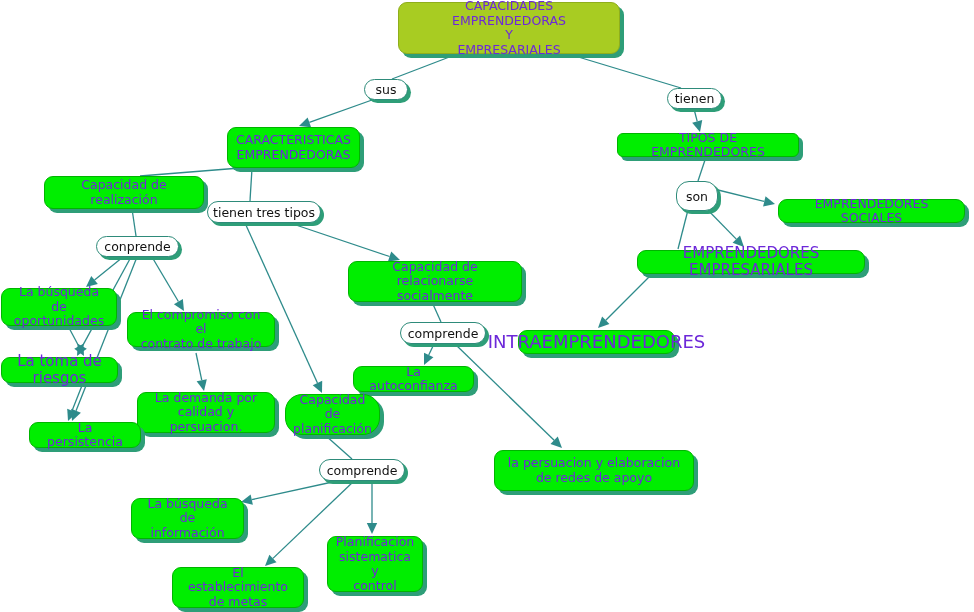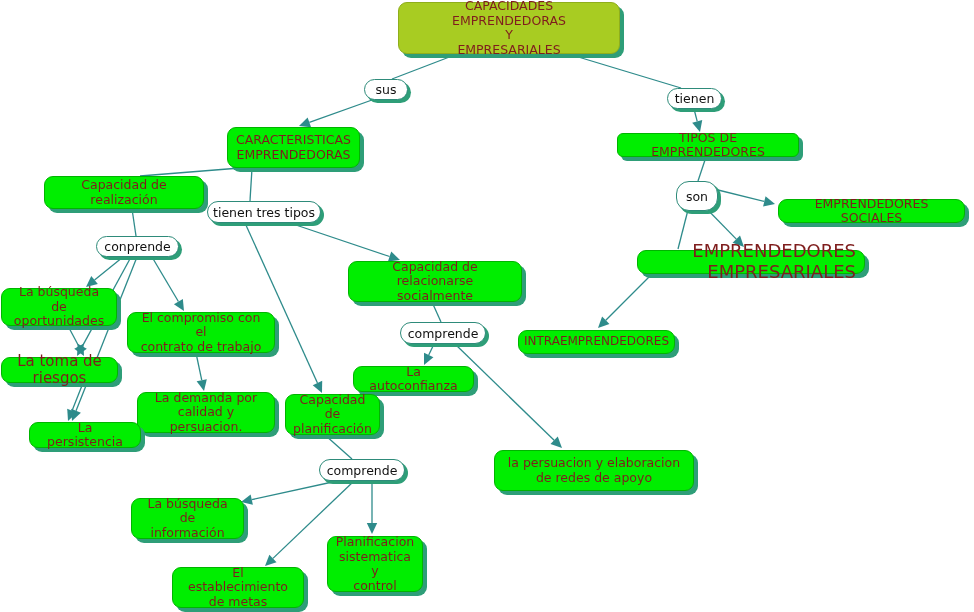--- a/index.html
+++ b/index.html
@@ -3,21 +3,21 @@
 <meta charset="utf-8">
 <style>
   html,body{margin:0;padding:0;background:#ffffff;}
   body{width:974px;height:612px;position:relative;overflow:hidden;
        font-family:"DejaVu Sans",sans-serif;}
   #canvas{position:absolute;left:0;top:0;width:974px;height:612px;}
   svg#edges{position:absolute;left:0;top:0;width:974px;height:612px;overflow:visible;}
 
   .node{position:absolute;box-sizing:border-box;
         display:flex;align-items:center;justify-content:center;text-align:center;
-        border-radius:9px;color:#7f1d1d;line-height:1.16;
+        border-radius:9px;color:#6d28d9;line-height:1.16;
         padding:3px 8px;z-index:5;}
   .node-green{background:#00ee00;border:1px solid #00b400;
         box-shadow:4px 4px 0 0 #2e9e78;}
   .node-root{background:#a8cc22;border:1px solid #8fae1b;
         box-shadow:4px 4px 0 0 #2e9e78;}
   .pill{position:absolute;box-sizing:border-box;background:#ffffff;
         border:1.4px solid #2e8b7a;border-radius:13px;
         display:flex;align-items:center;justify-content:center;
         color:#111111;box-shadow:3px 3px 0 0 #2e9e78;z-index:6;
         padding:0 8px;white-space:nowrap;}
@@ -76,37 +76,37 @@
       <polygon points="372,534 366.8,523 377.2,523" fill="#2e8b8b"></polygon>
     </svg>
   <div id="node-layer">
       <div class="node node-root" style="left: 398px; top: 2px; width: 222px; height: 52px; font-size: 12.5px; white-space: pre-line;">CAPACIDADES EMPRENDEDORAS
 Y
 EMPRESARIALES</div>
       <div class="node node-green" style="left: 227px; top: 127px; width: 133px; height: 41px; font-size: 12.5px; white-space: pre-line;">CARACTERISTICAS
 EMPRENDEDORAS</div>
       <div class="node node-green" style="left: 617px; top: 133px; width: 182px; height: 24px; font-size: 12.5px; white-space: pre-line; border-radius: 6px;">TIPOS DE EMPRENDEDORES</div>
       <div class="node node-green" style="left: 778px; top: 199px; width: 187px; height: 24px; font-size: 12.5px; white-space: pre-line;">EMPRENDEDORES SOCIALES</div>
-      <div class="node node-green" style="left: 637px; top: 250px; width: 228px; height: 24px; font-size: 18px; white-space: pre-line; text-align: right;">EMPRENDEDORES EMPRESARIALES</div>
-      <div class="node node-green" style="left: 518px; top: 330px; width: 157px; height: 24px; font-size: 12px; white-space: pre-line;">INTRAEMPRENDEDORES</div>
+      <div class="node node-green" style="left: 637px; top: 250px; width: 228px; height: 24px; font-size: 15px; white-space: pre-line;">EMPRENDEDORES EMPRESARIALES</div>
+      <div class="node node-green" style="left: 518px; top: 330px; width: 157px; height: 24px; font-size: 18px; white-space: pre-line;">INTRAEMPRENDEDORES</div>
       <div class="node node-green" style="left: 44px; top: 176px; width: 160px; height: 33px; font-size: 12.5px; white-space: pre-line;">Capacidad de realización</div>
       <div class="node node-green" style="left: 1px; top: 288px; width: 116px; height: 38px; font-size: 12.5px; white-space: pre-line;">La búsqueda de
 oportunidades</div>
-      <div class="node node-green" style="left: 127px; top: 312px; width: 148px; height: 41px; font-size: 12.5px; white-space: pre-line;">El compromiso con el
+      <div class="node node-green" style="left: 127px; top: 312px; width: 148px; height: 35px; font-size: 12.5px; white-space: pre-line;">El compromiso con el
 contrato de trabajo</div>
       <div class="node node-green" style="left: 1px; top: 357px; width: 117px; height: 26px; font-size: 15px; white-space: pre-line;">La toma de riesgos</div>
       <div class="node node-green" style="left: 137px; top: 392px; width: 138px; height: 41px; font-size: 12.5px; white-space: pre-line;">La demanda por
 calidad y persuacion.</div>
       <div class="node node-green" style="left: 1px; top: 422px; width: 112px; height: 26px; font-size: 12.5px; white-space: pre-line; margin-left: 28px;">La persistencia</div>
       <div class="node node-green" style="left: 348px; top: 261px; width: 174px; height: 41px; font-size: 12.5px; white-space: pre-line;">Capacidad de relacionarse
 socialmente</div>
       <div class="node node-green" style="left: 353px; top: 366px; width: 121px; height: 26px; font-size: 12.5px; white-space: pre-line;">La autoconfianza</div>
       <div class="node node-green" style="left: 494px; top: 450px; width: 200px; height: 41px; font-size: 12.5px; white-space: pre-line;">la persuacion y elaboracion
 de redes de apoyo</div>
-      <div class="node node-green" style="left: 285px; top: 394px; width: 95px; height: 41px; font-size: 12.5px; white-space: pre-line;">Capacidad de
+      <div class="node node-green" style="left: 285px; top: 394px; width: 95px; height: 41px; font-size: 12.5px; white-space: pre-line; border-radius: 17px;">Capacidad de
 planificación</div>
       <div class="node node-green" style="left: 131px; top: 498px; width: 113px; height: 41px; font-size: 12.5px; white-space: pre-line;">La búsqueda de
 información</div>
       <div class="node node-green" style="left: 172px; top: 567px; width: 132px; height: 41px; font-size: 12.5px; white-space: pre-line;">El establecimiento
 de metas</div>
       <div class="node node-green" style="left: 327px; top: 536px; width: 96px; height: 56px; font-size: 12.5px; white-space: pre-line;">Planificacion
 sistematica y
 control</div>
     </div>
   <div id="pill-layer">

